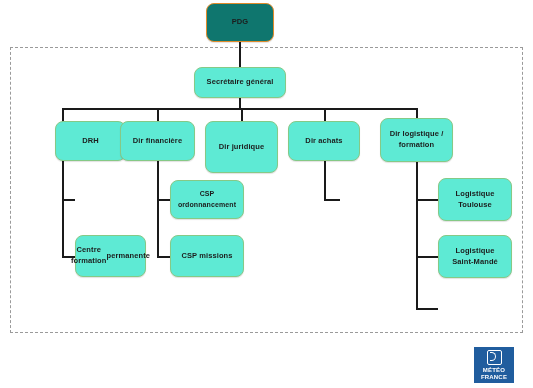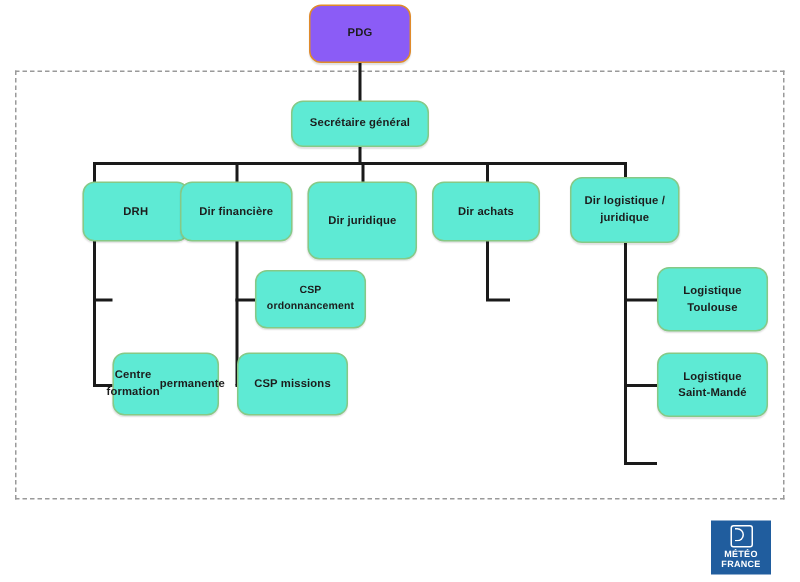--- a/index.html
+++ b/index.html
@@ -48,21 +48,21 @@
     line-height: 1.45;
     padding: 2px 3px;
     letter-spacing: 0.1px;
   }
   .node.green {
     background: #5eead4;
     border: 1px solid #86c986;
     box-shadow: 0 1px 1px rgba(0,0,0,0.12);
   }
   .node.orange {
-    background: #8b5cf6;
+    background: #0f766e;
     border: 1px solid #e08b2a;
     box-shadow: 0 1px 1px rgba(0,0,0,0.12);
   }
   .node span { display: block; width: 100%; }
   
   .logo {
     position: absolute;
     background: #1e5799;
     background: #205d9e;
     display: flex;
@@ -154,34 +154,34 @@
   <div class="node green" style="left:205px; top:121px; width:73px; height:52px;">
     <span>Dir juridique</span>
   </div>
 
   <div class="node green" style="left:288px; top:121px; width:72px; height:40px;">
     <span>Dir achats</span>
   </div>
 
   <div class="node green" style="left:380px; top:118px; width:73px; height:44px; flex-direction:column;">
     <span>Dir logistique /</span>
-    <span>juridique</span>
+    <span>formation</span>
   </div>
 
 
   <div class="node green" style="left:75px; top:235px; width:71px; height:42px; ">
     <span>Centre formation</span>
     <span>permanente</span>
   </div>
 
   <div class="node green" style="left:170px; top:180px; width:74px; height:39px; font-size:7px;">
     <span>CSP ordonnancement</span>
   </div>
 
-  <div class="node green" style="left:158px; top:235px; width:74px; height:42px;">
+  <div class="node green" style="left:170px; top:235px; width:74px; height:42px;">
     <span>CSP missions</span>
   </div>
 
 
   <div class="node green" style="left:438px; top:178px; width:74px; height:43px; flex-direction:column;">
     <span>Logistique</span>
     <span>Toulouse</span>
   </div>
 
   <div class="node green" style="left:438px; top:235px; width:74px; height:43px; flex-direction:column;">

